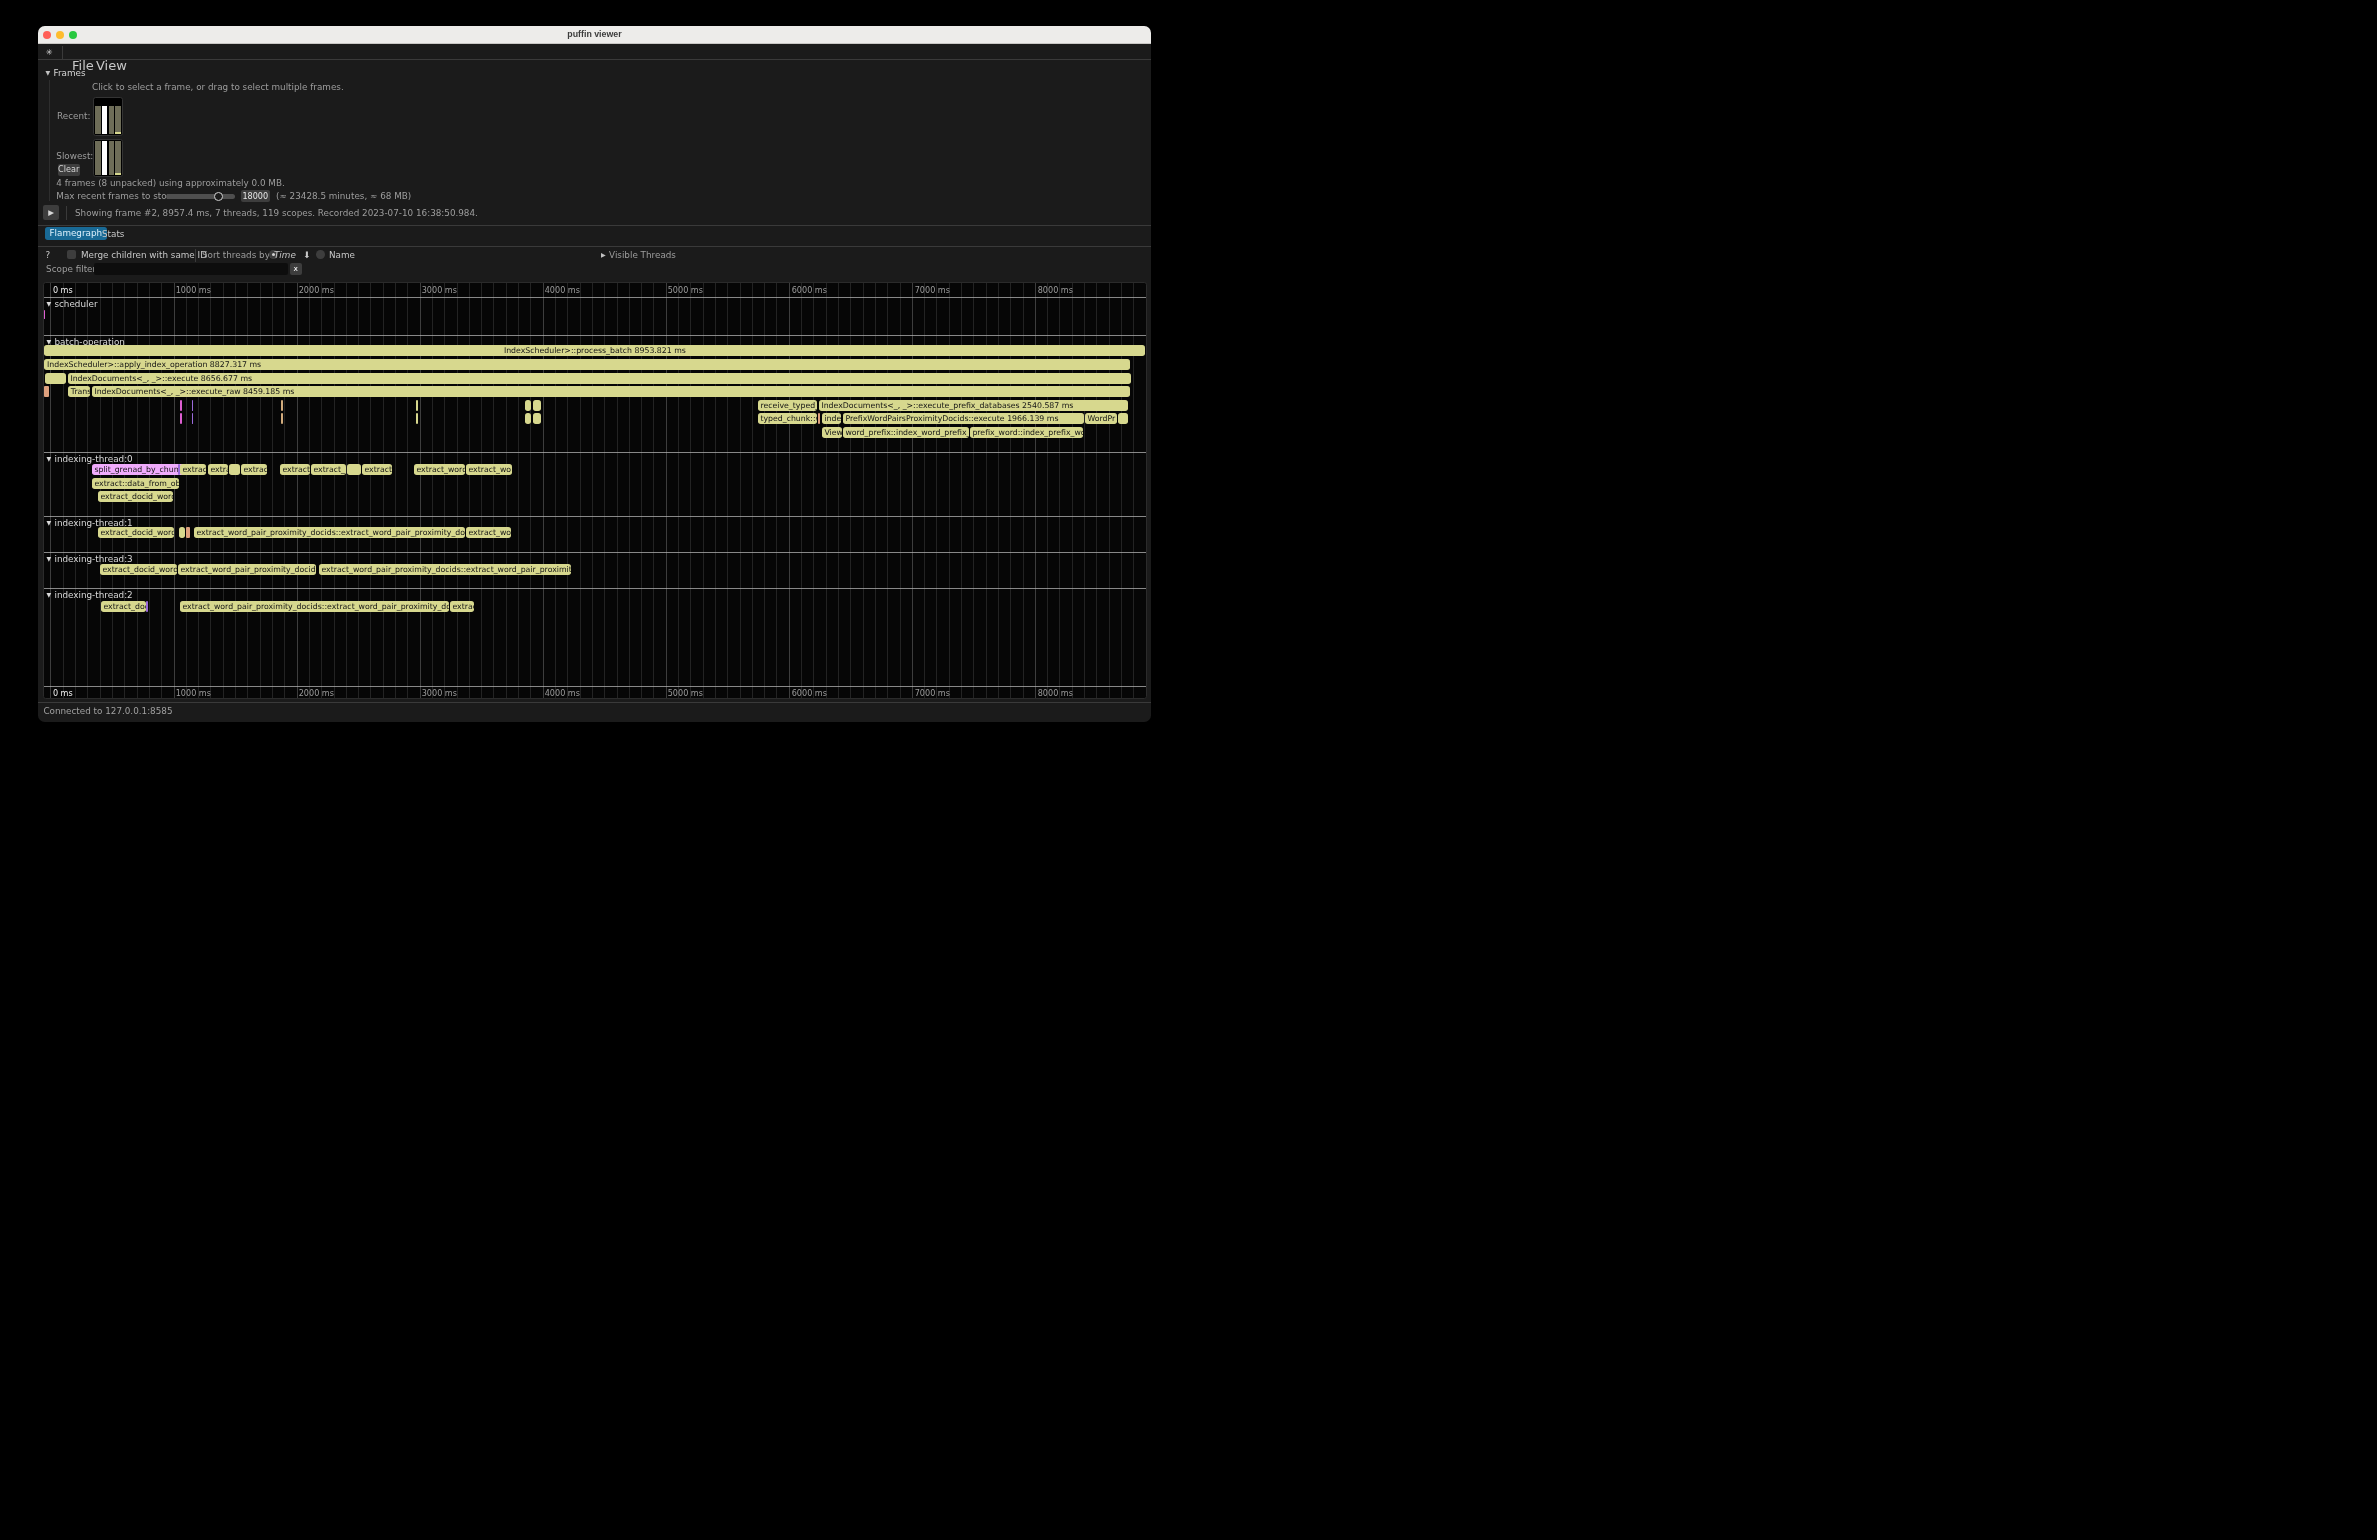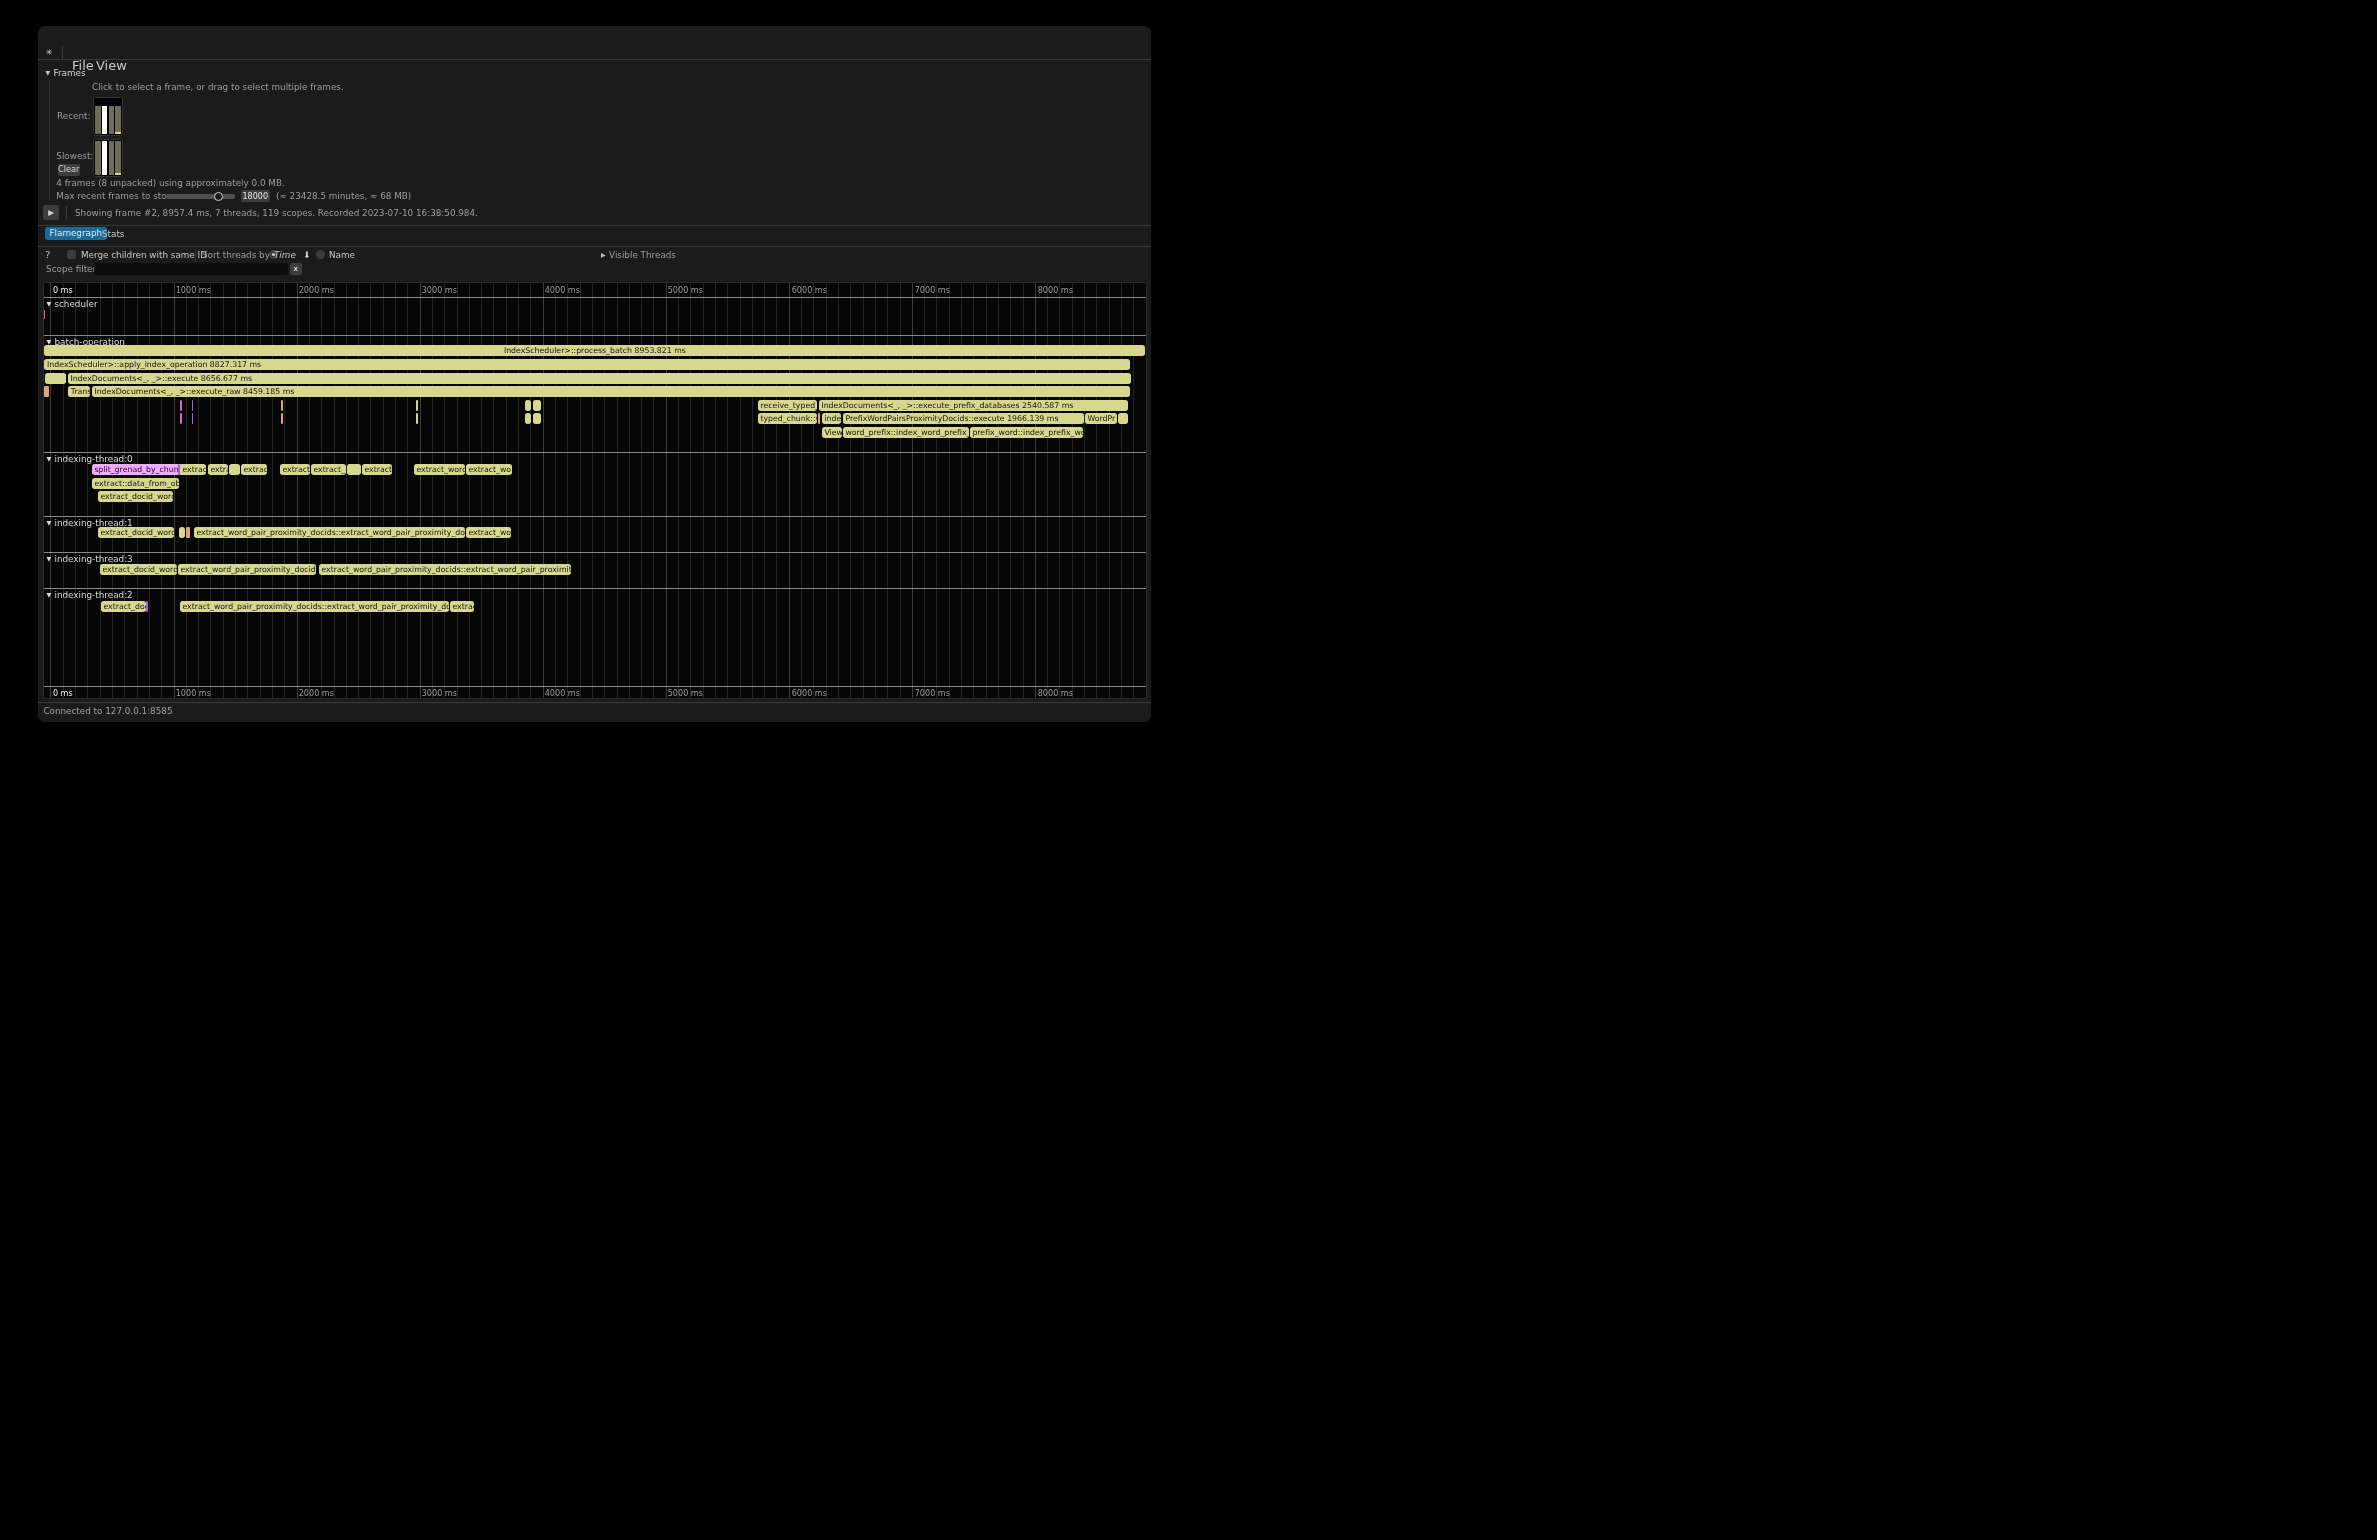--- a/index.html
+++ b/index.html
@@ -55,20 +55,26 @@
   .bar { position:absolute; height:11px; border-radius:2.7px; overflow:hidden;
          font-size:7.8px; line-height:11px; color:#141414; padding:0 2.7px; white-space:nowrap; }
   .bar.notext { padding:0; }
   .statusbar-text { position:absolute; color:#a0a0a0; font-size:8.8px; }
 </style>
 </head>
 <body>
 
 <div class="window">
 
+  <div class="titlebar">
+    <div class="light" style="left:4.7px;background:#ff5f57;"></div>
+    <div class="light" style="left:17.6px;background:#febc2e;"></div>
+    <div class="light" style="left:31px;background:#28c840;"></div>
+    <div class="title">puffin viewer</div>
+  </div>
 
   <div class="menubar">
     <span class="sun">✳</span>
     <span class="vsep"></span>
     <span class="menu-item" style="left:34px;">File</span>
     <span class="menu-item" style="left:58px;">View</span>
   </div>
 
   <div class="txt" style="left:7.5px;top:42px;color:#d6d6d6;">
     <span class="tri">▼</span><span>Frames</span>

